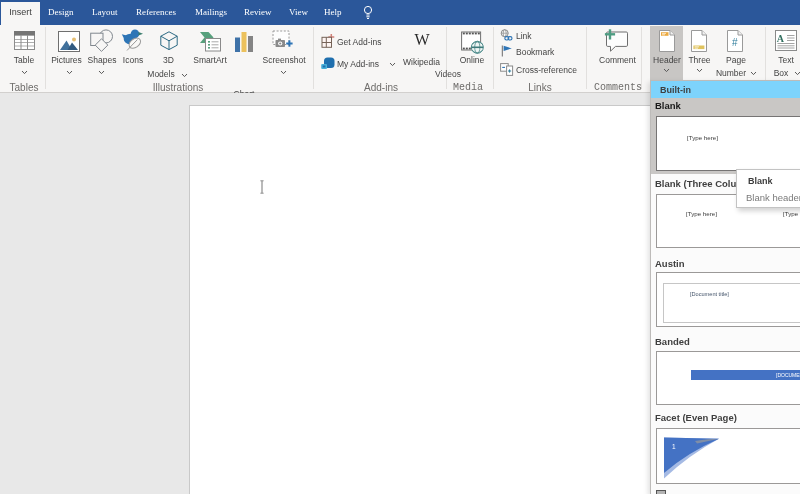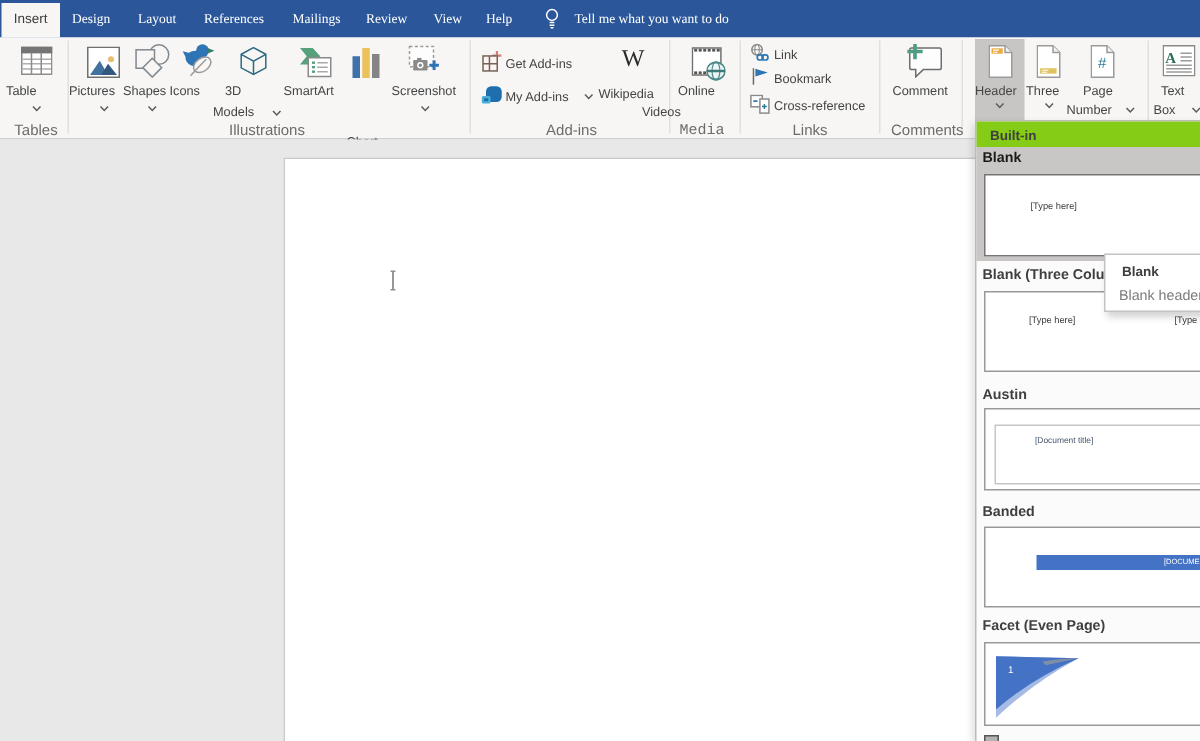--- a/index.html
+++ b/index.html
@@ -7,29 +7,29 @@
 #app{position:relative;width:800px;height:494px;background:#fff;font-family:"Liberation Sans",sans-serif;overflow:hidden;}
 .abs{position:absolute;}
 
 #tabbar{position:absolute;left:0;top:0;width:800px;height:25px;background:#2b579a;}
 .tab{position:absolute;top:0;height:25px;line-height:25px;color:#fff;font-size:9px;font-family:Liberation Serif, serif;}
 #activetab{position:absolute;left:1px;top:2px;width:39px;height:23px;background:#f7f6f5;color:#3d3d3d;font-size:9px;text-align:center;line-height:21px;}
 
 #ribbon{position:absolute;left:0;top:25px;width:800px;height:68px;background:#f7f6f5;border-bottom:1px solid #d2d0ce;}
 .sep{position:absolute;top:27px;height:62px;width:1px;background:#e2e0de;}
 .glabel{position:absolute;top:82px;font-size:10px;color:#6e6c6a;text-align:center;}
-.blabel{position:absolute;font-size:8.5px;color:#444;white-space:nowrap;}
+.blabel{position:absolute;font-size:8.5px;color:#444;text-align:center;white-space:nowrap;}
 .slabel{position:absolute;font-size:8.5px;color:#444;white-space:nowrap;}
 .chev{position:absolute;}
 
 #docarea{position:absolute;left:0;top:93px;width:800px;height:401px;background:#e8e8e8;}
 #page{position:absolute;left:189px;top:105px;width:600px;height:400px;background:#fff;border:1px solid #c9c9c9;}
 
 #panel{position:absolute;left:650px;top:80px;width:150px;height:414px;background:#fbfbfb;border-left:1px solid #bdbbb9;border-top:1px solid #bdbbb9;box-shadow:-2px 2px 5px rgba(0,0,0,0.12);}
-#builtin{position:absolute;left:651px;top:81px;width:149px;height:17px;background:#84cc16;font-size:9px;font-weight:bold;color:#3f3f3f;line-height:18px;padding-left:9px;}
+#builtin{position:absolute;left:651px;top:81px;width:149px;height:17px;background:#7dd3fc;font-size:9px;font-weight:bold;color:#3f3f3f;line-height:18px;padding-left:9px;}
 #item1{position:absolute;left:651px;top:98px;width:149px;height:76px;background:#c9c7c5;}
 .ptitle{position:absolute;left:655px;font-size:9.5px;font-weight:bold;color:#3f3f3f;white-space:nowrap;}
 .pbox{position:absolute;left:656px;width:146px;background:#fff;border:1px solid #9b9998;}
 .ptext{position:absolute;font-size:6.2px;color:#3b3b3b;white-space:nowrap;}
 
 #tooltip{position:absolute;left:736px;top:169px;width:70px;height:39px;background:#fff;border:1px solid #c3c3c3;box-shadow:2px 3px 5px rgba(0,0,0,0.18);z-index:60;}
 </style>
 </head>
 <body>
 <div id="app">
@@ -41,39 +41,38 @@
     <span class="tab" style="left:195px;">Mailings</span>
     <span class="tab" style="left:244px;text-align:center;">Review</span>
     <span class="tab" style="left:289px;">View</span>
     <span class="tab" style="left:324px;">Help</span>
     <svg class="abs" style="left:362px;top:5px;" width="12" height="15" viewBox="0 0 12 15">
       <circle cx="6" cy="5" r="3.6" fill="none" stroke="#fff" stroke-width="1"></circle>
       <line x1="4.4" y1="10" x2="7.6" y2="10" stroke="#fff" stroke-width="1"></line>
       <line x1="4.4" y1="11.8" x2="7.6" y2="11.8" stroke="#fff" stroke-width="1"></line>
       <line x1="5" y1="13.5" x2="7" y2="13.5" stroke="#fff" stroke-width="1"></line>
     </svg>
-    <span class="tab" style="left:383px;">Tell me what you want to do</span>
   </div>
   <div id="activetab">Insert</div>
 
   <div id="ribbon"></div>
   <div class="sep" style="left:45px;"></div>
   <div class="sep" style="left:313px;"></div>
   <div class="sep" style="left:446px;"></div>
   <div class="sep" style="left:493px;"></div>
   <div class="sep" style="left:586px;"></div>
   <div class="sep" style="left:641px;"></div>
   <div class="sep" style="left:765px;"></div>
 
   <div class="glabel" style="left:4px;width:40px;">Tables</div>
   <div class="glabel" style="left:150px;width:56px;">Illustrations</div>
   <div class="glabel" style="left:358px;width:46px;">Add-ins</div>
   <div class="glabel" style="left:448px;width:40px;font-family:Liberation Mono, monospace;">Media</div>
   <div class="glabel" style="left:518px;width:44px;">Links</div>
-  <div class="glabel" style="left:594px;width:44px;">Comments</div>
+  <div class="glabel" style="left:594px;width:44px;font-family:Liberation Mono, monospace;">Comments</div>
 
   <div class="abs" style="left:650px;top:26px;width:33px;height:54px;background:#c8c6c4;"></div>
 
   <svg class="abs" style="left:14px;top:31px;" width="21" height="19" viewBox="0 0 21 19">
     <rect x="0.5" y="0.5" width="20" height="18" fill="#fff" stroke="#8c8c8c"></rect>
     <rect x="0.5" y="0.5" width="20" height="3.6" fill="#757575" stroke="#757575"></rect>
     <g stroke="#aeaeae" stroke-width="1">
       <line x1="1" y1="8.5" x2="20" y2="8.5"></line>
         <line x1="1" y1="11.5" x2="20" y2="11.5"></line>
         <line x1="1" y1="15" x2="20" y2="15"></line>

